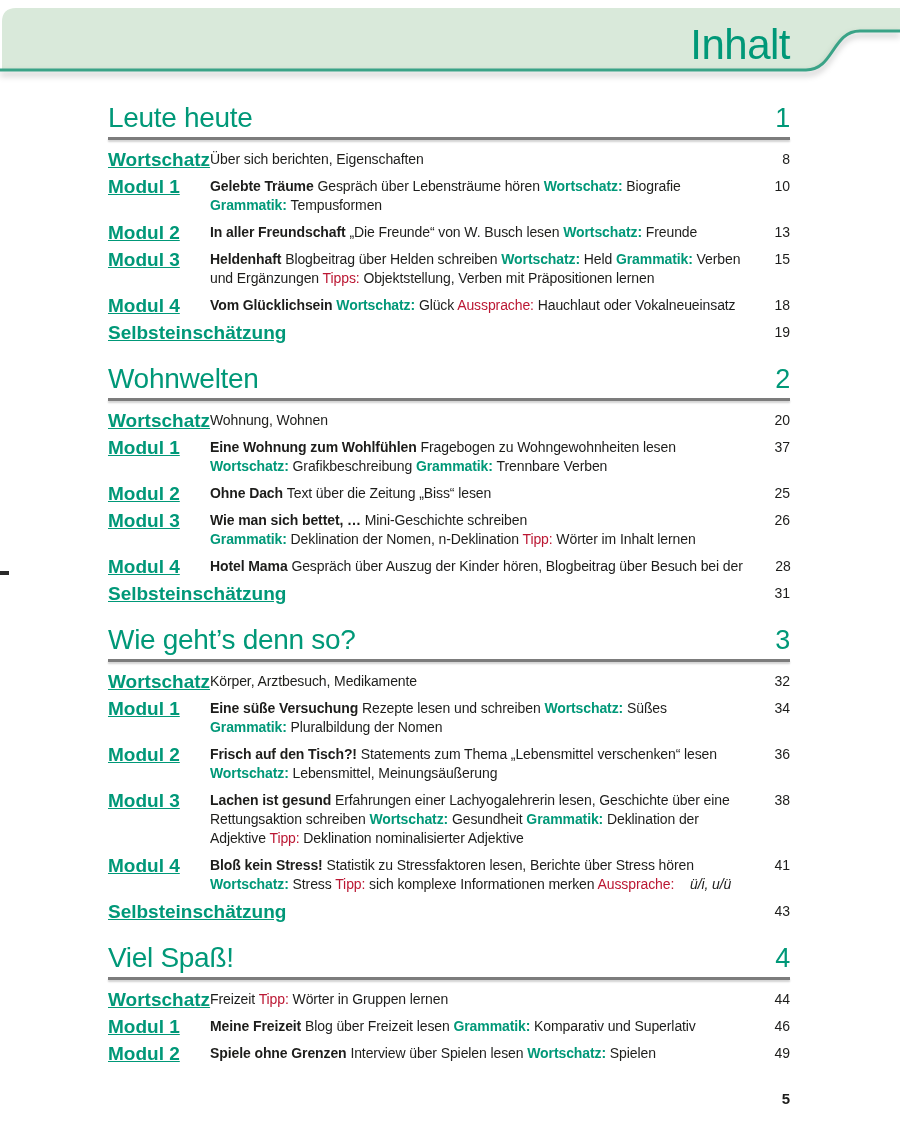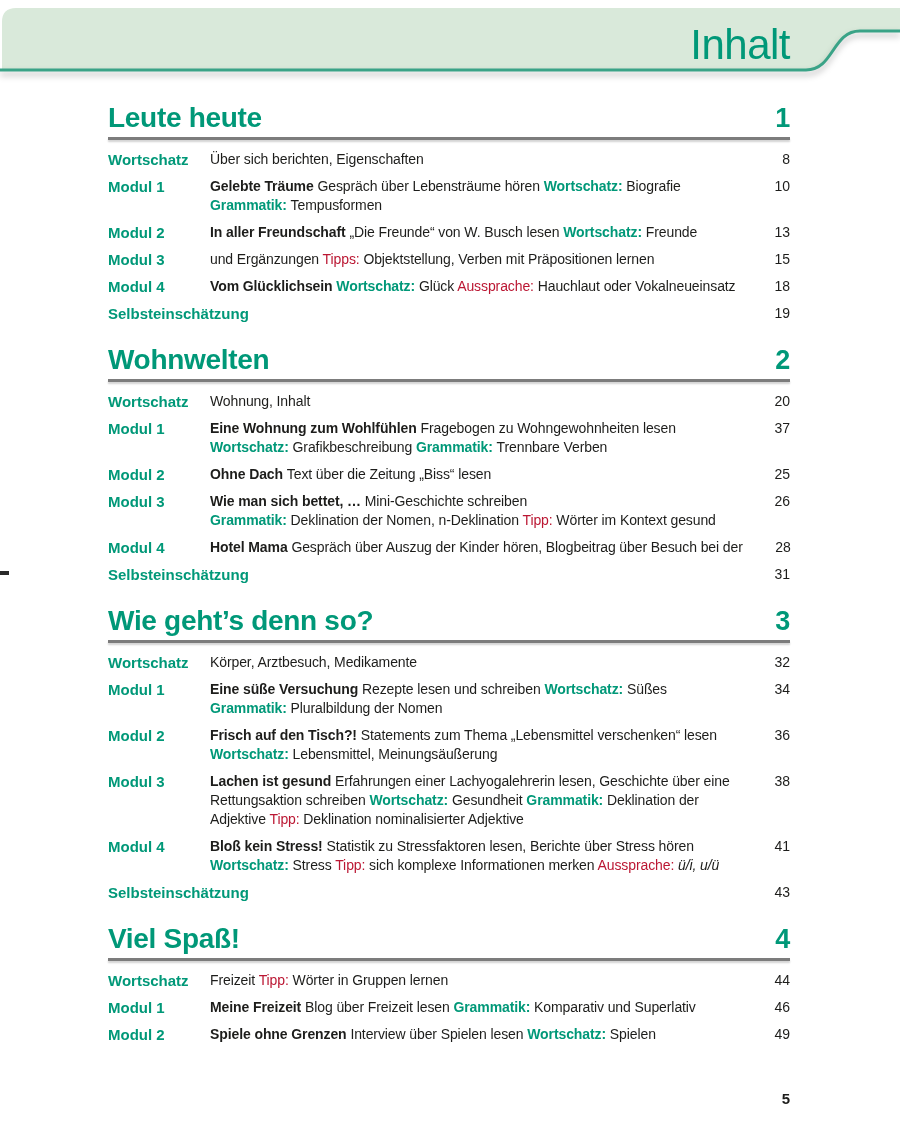--- a/index.html
+++ b/index.html
@@ -25,41 +25,41 @@
     position:absolute;top:24px;right:110px;
     font-size:42px;line-height:1;font-weight:400;
     color:var(--teal);letter-spacing:-0.5px;
   }
   
   .content{position:absolute;top:75px;left:108px;width:682px;}
   .section{margin-top:22px;}
   .section:first-child{margin-top:28px;}
   .section-head{
     display:flex;justify-content:space-between;align-items:baseline;
-    color:var(--teal);font-weight:700;font-size:28px;line-height:30px;
+    color:var(--teal);font-weight:400;font-size:28px;line-height:30px;
     letter-spacing:-0.3px;
   }
   .section-number{font-size:27px;}
   .section-rule{
     border-bottom:3px solid var(--rule);
     box-shadow:0 2px 2px rgba(0,0,0,0.18);
     margin:4px 0 10px 0;height:0;
   }
   .row{
     display:grid;grid-template-columns:102px 1fr 48px;
     margin-bottom:8px;font-size:14px;line-height:19px;
   }
-  .row-label{font-weight:700;color:var(--teal);font-size:15px;line-height:19px;}
+  .row-label{font-weight:700;color:var(--teal);font-size:19px;line-height:19px;text-decoration:underline;}
   .row.label-only .row-label{grid-column:1 / 3;}
   .row-page{text-align:right;font-size:14px;}
   .line{white-space:nowrap;letter-spacing:-0.1px;}
   .seg-bold{font-weight:700;}
   .seg-green{font-weight:700;color:var(--teal);}
   .seg-red{font-weight:400;color:var(--red);}
-  .seg-italic{font-style:italic;}
+  .seg-italic{font-style:italic;margin-left:12px;}
   
   .footer-page{
     position:absolute;top:1090px;right:110px;
     font-size:15px;font-weight:700;color:var(--ink);
   }
   .crop-mark{
     position:absolute;left:0;top:571px;width:9px;height:4px;
     background:#2a2a2a;
   }
 </style>
@@ -103,20 +103,21 @@
         <div class="row">
           <div class="row-label">Modul 2</div>
           <div class="row-body">
             <div class="line"><span class="seg-bold">In aller Freundschaft </span><span class="seg-plain">„Die Freunde“ von W. Busch lesen </span><span class="seg-green">Wortschatz: </span><span class="seg-plain">Freunde</span></div>
           </div>
           <div class="row-page">13</div>
         </div>
         <div class="row">
           <div class="row-label">Modul 3</div>
           <div class="row-body">
+            <div class="line"><span class="seg-bold">Heldenhaft </span><span class="seg-plain">Blogbeitrag über Helden schreiben </span><span class="seg-green">Wortschatz: </span><span class="seg-plain">Held </span><span class="seg-green">Grammatik: </span><span class="seg-plain">Verben</span></div>
             <div class="line"><span class="seg-plain">und Ergänzungen </span><span class="seg-red">Tipps: </span><span class="seg-plain">Objektstellung, Verben mit Präpositionen lernen</span></div>
           </div>
           <div class="row-page">15</div>
         </div>
         <div class="row">
           <div class="row-label">Modul 4</div>
           <div class="row-body">
             <div class="line"><span class="seg-bold">Vom Glücklichsein </span><span class="seg-green">Wortschatz: </span><span class="seg-plain">Glück </span><span class="seg-red">Aussprache: </span><span class="seg-plain">Hauchlaut oder Vokalneueinsatz</span></div>
           </div>
           <div class="row-page">18</div>
@@ -128,21 +129,21 @@
       </section>
       <section class="section">
         <div class="section-head">
           <div class="section-title">Wohnwelten</div>
           <div class="section-number">2</div>
         </div>
         <div class="section-rule"></div>
         <div class="row">
           <div class="row-label">Wortschatz</div>
           <div class="row-body">
-            <div class="line"><span class="seg-plain">Wohnung, Inhalt</span></div>
+            <div class="line"><span class="seg-plain">Wohnung, Wohnen</span></div>
           </div>
           <div class="row-page">20</div>
         </div>
         <div class="row">
           <div class="row-label">Modul 1</div>
           <div class="row-body">
             <div class="line"><span class="seg-bold">Eine Wohnung zum Wohlfühlen </span><span class="seg-plain">Fragebogen zu Wohngewohnheiten lesen</span></div>
             <div class="line"><span class="seg-green">Wortschatz: </span><span class="seg-plain">Grafikbeschreibung </span><span class="seg-green">Grammatik: </span><span class="seg-plain">Trennbare Verben</span></div>
           </div>
           <div class="row-page">37</div>
@@ -151,21 +152,21 @@
           <div class="row-label">Modul 2</div>
           <div class="row-body">
             <div class="line"><span class="seg-bold">Ohne Dach </span><span class="seg-plain">Text über die Zeitung „Biss“ lesen</span></div>
           </div>
           <div class="row-page">25</div>
         </div>
         <div class="row">
           <div class="row-label">Modul 3</div>
           <div class="row-body">
             <div class="line"><span class="seg-bold">Wie man sich bettet, … </span><span class="seg-plain">Mini-Geschichte schreiben</span></div>
-            <div class="line"><span class="seg-green">Grammatik: </span><span class="seg-plain">Deklination der Nomen, n-Deklination </span><span class="seg-red">Tipp: </span><span class="seg-plain">Wörter im Kontext gesund</span></div>
+            <div class="line"><span class="seg-green">Grammatik: </span><span class="seg-plain">Deklination der Nomen, n-Deklination </span><span class="seg-red">Tipp: </span><span class="seg-plain">Wörter im Inhalt lernen</span></div>
           </div>
           <div class="row-page">26</div>
         </div>
         <div class="row">
           <div class="row-label">Modul 4</div>
           <div class="row-body">
             <div class="line"><span class="seg-bold">Hotel Mama </span><span class="seg-plain">Gespräch über Auszug der Kinder hören, Blogbeitrag über Besuch bei der</span></div>
           </div>
           <div class="row-page">28</div>
         </div>

